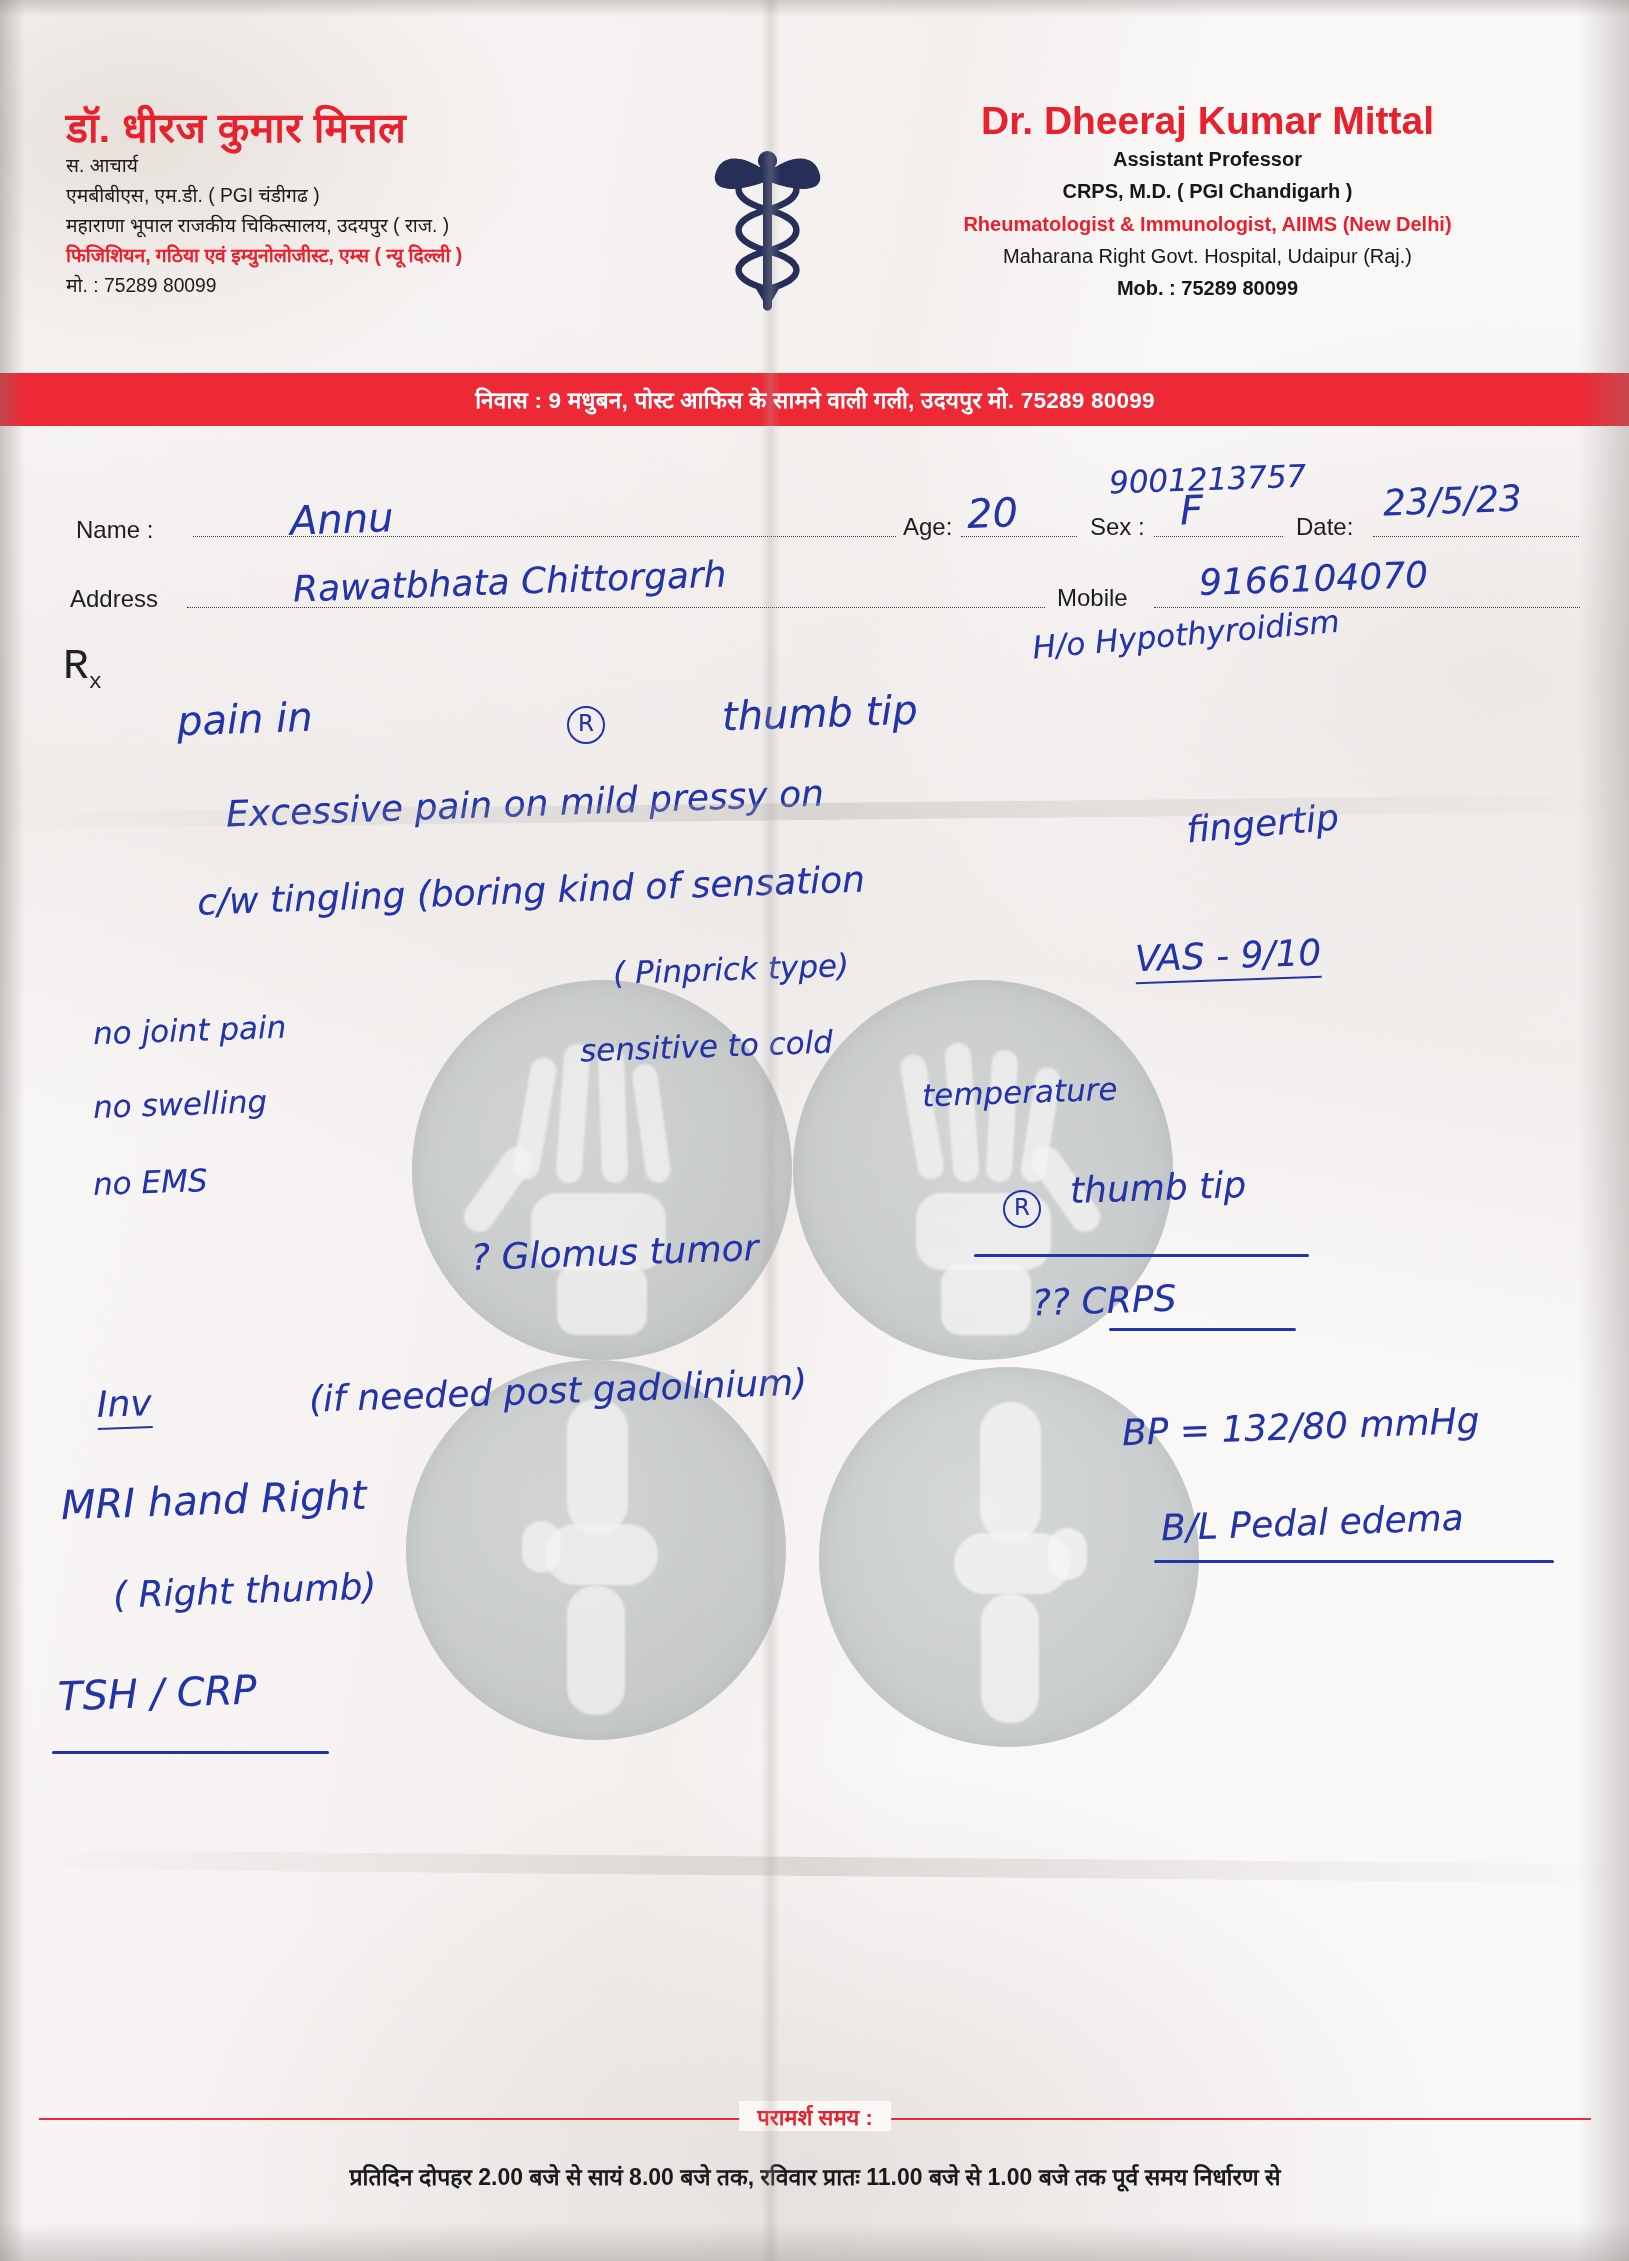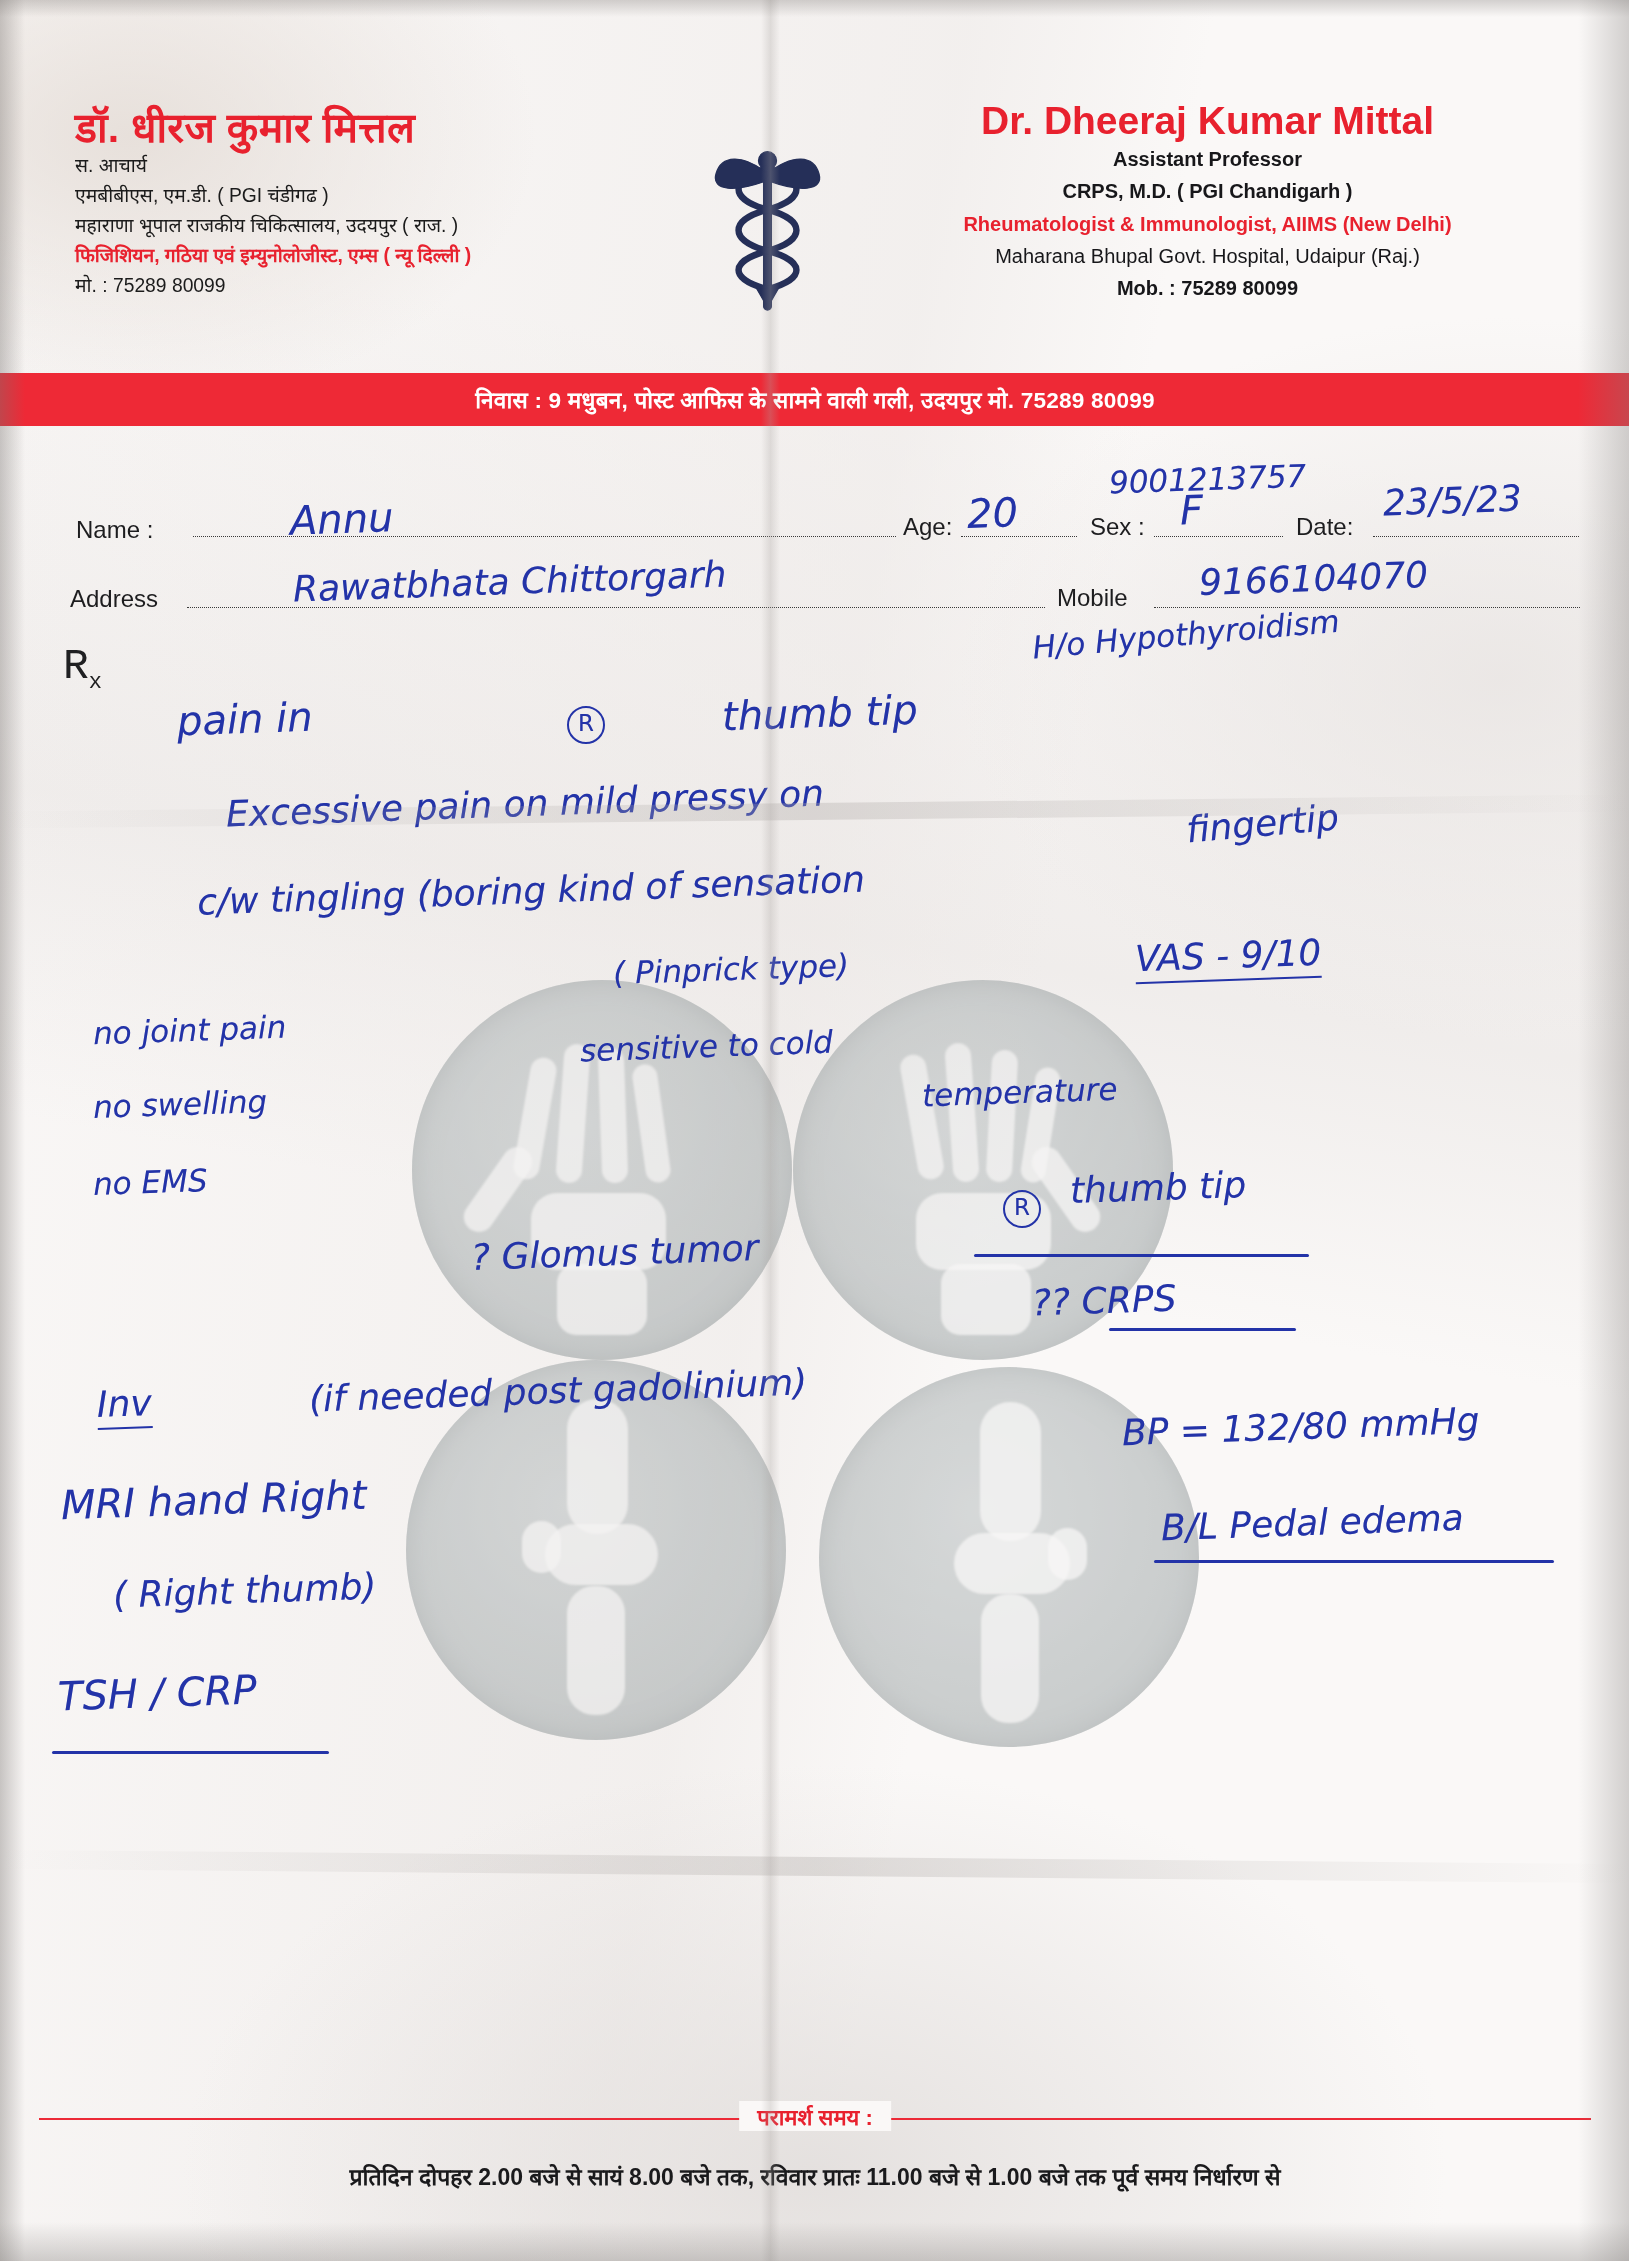--- a/index.html
+++ b/index.html
@@ -55,21 +55,21 @@
   }
 
   
   .header {
     position: absolute;
     left: 0; right: 0; top: 0;
     height: 368px;
   }
   .hdr-left {
     position: absolute;
-    left: 75px;
+    left: 66px;
     top: 106px;
     width: 632px;
   }
   .doc-name-hi {
     color: #e8212e;
     font-weight: bold;
     font-size: 41px;
     letter-spacing: 0.3px;
     line-height: 1.1;
     white-space: nowrap;
@@ -281,21 +281,21 @@
           <path d="M42 120 l8 14 l8 -14 z"></path>
         </g>
       </svg>
     </div>
 
     <div class="hdr-right">
       <div class="doc-name-en">Dr. Dheeraj Kumar Mittal</div>
       <div class="line">Assistant Professor</div>
       <div class="line">CRPS, M.D. ( PGI Chandigarh )</div>
       <div class="line red">Rheumatologist &amp; Immunologist, AIIMS (New Delhi)</div>
-      <div class="line thin">Maharana Bhupal Govt. Hospital, Udaipur (Raj.)</div>
+      <div class="line thin">Maharana Right Govt. Hospital, Udaipur (Raj.)</div>
       <div class="line">Mob. : 75289 80099</div>
     </div>
   </div>
 
   <div class="banner">
     <span>निवास : 9 मधुबन, पोस्ट आफिस के सामने वाली गली, उदयपुर मो. 75289 80099</span>
   </div>
 
   <div class="field-row" style="left:76px; top:516px;">Name :</div>
   <div class="dots" style="position:absolute; left:193px; top:535px; width:703px;"></div>

